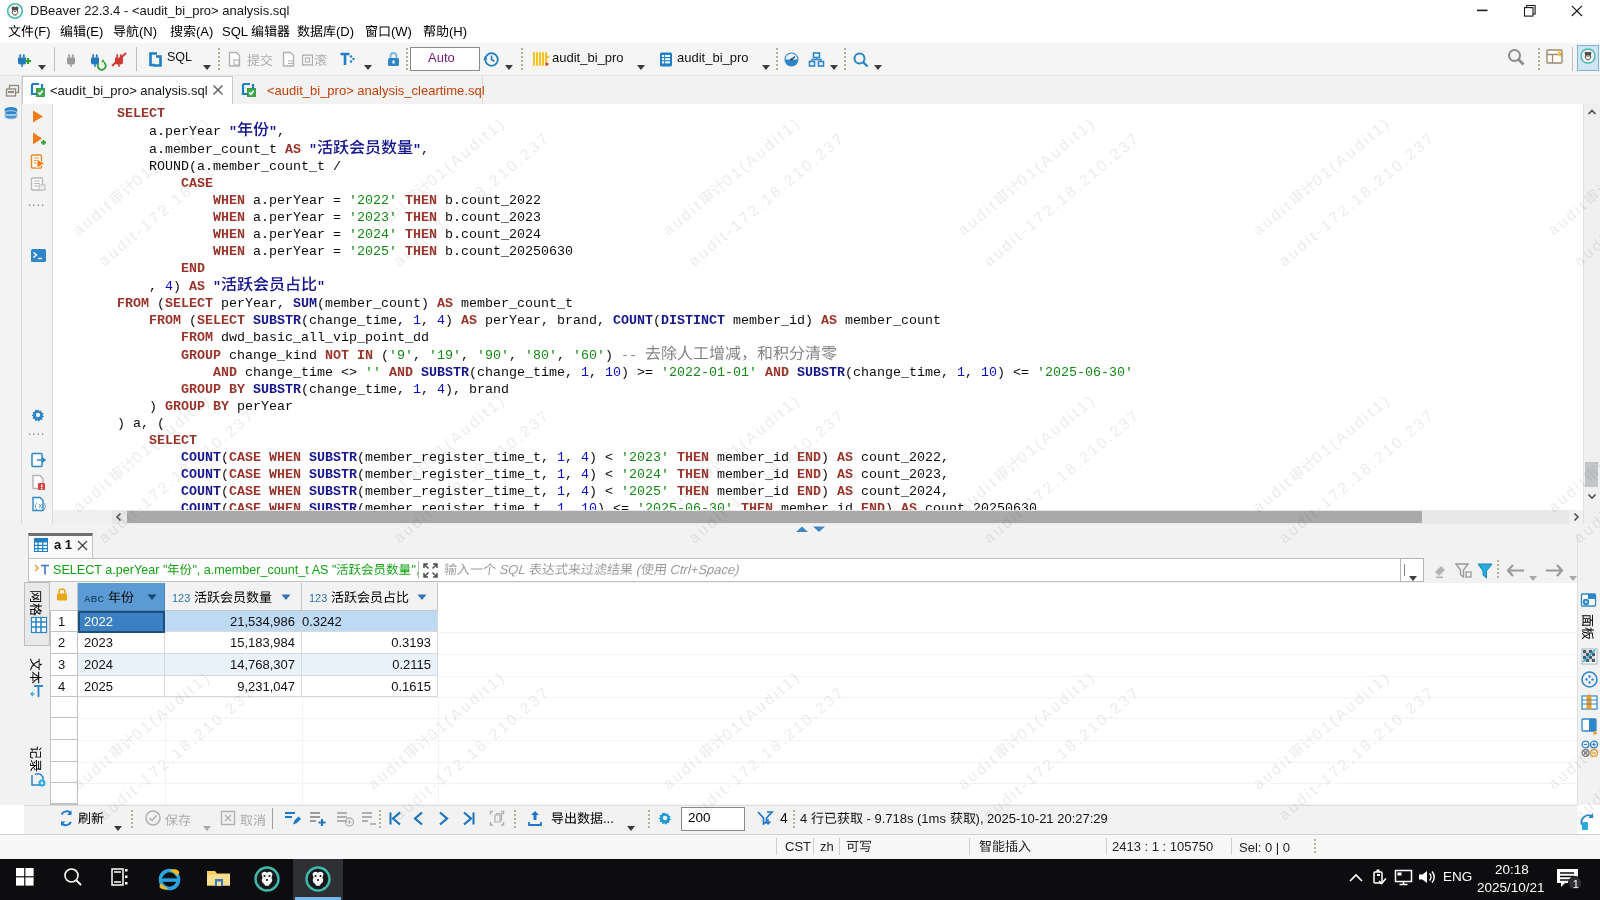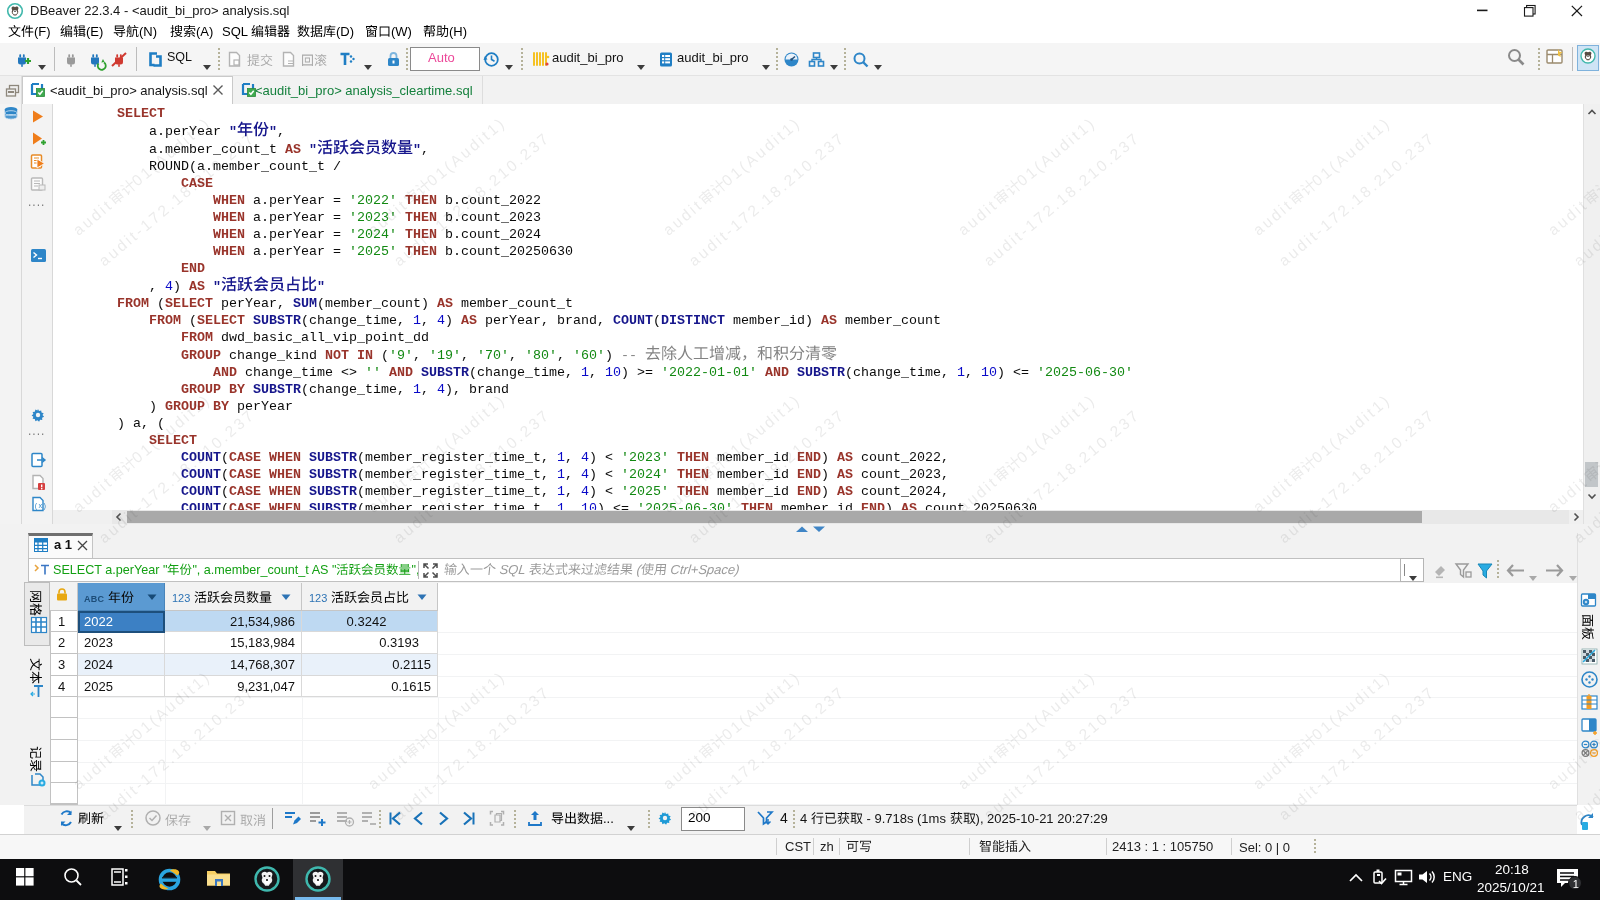--- a/index.html
+++ b/index.html
@@ -246,21 +246,21 @@
     <circle cx="13" cy="10.5" r="1.2" fill="#1f7ec4"></circle>
   </svg>
 <div style="position:absolute;left:364px;top:56px;"><span class="arr"></span></div>
 <svg style="position:absolute;left:385px;top:51px;" width="17" height="17" viewBox="0 0 17 17">
     <rect x="3" y="7" width="11" height="8" rx="1.5" fill="#2e86c8"></rect>
     <path d="M5.5 7 v-2 a3 3 0 0 1 6 0 v2" fill="none" stroke="#7db5de" stroke-width="1.8"></path>
     <rect x="7.5" y="9.5" width="2" height="3" fill="#fff"></rect>
   </svg>
 <div style="left:406px;top:48px;width:3px;height:22px;border-left:2px dotted #b5b29a"></div>
 <div style="left:410px;top:47px;width:70px;height:24px;background:#fff;border:1px solid #8a8a8a"></div>
-<div style="position:absolute;left:428px;top:50px;font-size:13px;color:#ec4899">Auto</div>
+<div style="position:absolute;left:428px;top:50px;font-size:13px;color:#701a75">Auto</div>
 <svg style="position:absolute;left:483px;top:51px;" width="18" height="17" viewBox="0 0 18 17">
     <circle cx="8.5" cy="8.5" r="6.3" fill="none" stroke="#1f7ec4" stroke-width="1.8"></circle>
     <path d="M8.5 4.5 v4 l3 1.8" stroke="#1f7ec4" stroke-width="1.6" fill="none"></path>
     <path d="M2 5 l-1.5 4 4 -0.5" fill="#1f7ec4"></path>
   </svg>
 <div style="position:absolute;left:505px;top:56px;"><span class="arr"></span></div>
 <div style="left:521px;top:48px;width:3px;height:22px;border-left:2px dotted #b5b29a"></div>
 <svg style="position:absolute;left:532px;top:51px;" width="17" height="17" viewBox="0 0 17 17">
     <rect x="1" y="1" width="2" height="14" rx="1" fill="#f5c223"></rect>
     <rect x="4" y="1" width="2" height="14" rx="1" fill="#f5c223"></rect>
@@ -337,21 +337,21 @@
 <div style="position:absolute;left:50px;top:83px;font-size:13px;color:#141414;white-space:nowrap">&lt;audit_bi_pro&gt; analysis.sql</div>
 <svg style="position:absolute;left:212px;top:84px;" width="12" height="12" viewBox="0 0 12 12">
     <path d="M1.5 1.5 L10.5 10.5 M10.5 1.5 L1.5 10.5" stroke="#5a5a5a" stroke-width="1.4"></path>
   </svg>
 <div style="left:233px;top:76px;width:250px;height:28px;border-right:1px solid #ddd"></div>
 <svg style="position:absolute;left:240px;top:81px;" width="16" height="16" viewBox="0 0 16 16">
     <path d="M3 3 h7 M3 3 v10 h4 M13 3 v10 h-6.5" stroke="#1f7ec4" stroke-width="2.2" fill="none"></path>
     <rect x="7.5" y="7.5" width="8" height="8" fill="#3eaa4e" stroke="#2c8a3c" stroke-width="0.8"></rect>
     <path d="M9.3 11.5 l1.6 1.8 2.8 -3.6" stroke="#fff" stroke-width="1.5" fill="none"></path>
   </svg>
-<div style="position:absolute;left:255px;top:83px;font-size:13px;color:#15803d;white-space:nowrap">&lt;audit_bi_pro&gt; analysis_cleartime.sql</div>
+<div style="position:absolute;left:267px;top:83px;font-size:13px;color:#c2410c;white-space:nowrap">&lt;audit_bi_pro&gt; analysis_cleartime.sql</div>
 <div style="left:0px;top:104px;width:22px;height:420px;background:#f3f3f3;border-right:1px solid #d8d8d8"></div>
 <svg style="position:absolute;left:3px;top:106px;" width="17" height="17" viewBox="0 0 17 17">
     <ellipse cx="8" cy="3.4" rx="6.2" ry="2.4" fill="#2e86c8"></ellipse>
     <path d="M1.8 3.4 v3.4 c0 1.3 2.8 2.4 6.2 2.4 s6.2 -1.1 6.2 -2.4 v-3.4" fill="#2e86c8"></path>
     <path d="M1.8 7.4 v3.4 c0 1.3 2.8 2.4 6.2 2.4 s6.2 -1.1 6.2 -2.4 v-3.4" fill="#2e86c8" opacity="0.85"></path>
     <ellipse cx="8" cy="7" rx="6.2" ry="2.3" fill="none" stroke="#d6e6f4" stroke-width="0.8"></ellipse>
     <ellipse cx="8" cy="10.8" rx="6.2" ry="2.3" fill="none" stroke="#d6e6f4" stroke-width="0.8"></ellipse>
   </svg>
 <div style="left:22px;top:104px;width:31px;height:420px;background:#f3f3f3;border-right:1px solid #d8d8d8"></div>
 <svg style="position:absolute;left:30px;top:109px;" width="15" height="15" viewBox="0 0 15 15">
@@ -427,21 +427,21 @@
             <use href="#b8dc3" x="1"></use>
             <use href="#b4f1a" x="2"></use>
             <use href="#b5458" x="3"></use>
             <use href="#b5360" x="4"></use>
             <use href="#b6bd4" x="5"></use>
           </g>
         </svg>"</span>
 <span class="k">FROM</span> (<span class="k">SELECT</span> perYear, <span class="f">SUM</span>(member_count) <span class="k">AS</span> member_count_t
     <span class="k">FROM</span> (<span class="k">SELECT</span> <span class="f">SUBSTR</span>(change_time, <span class="n">1</span>, <span class="n">4</span>) <span class="k">AS</span> perYear, brand, <span class="f">COUNT</span>(<span class="f">DISTINCT</span> member_id) <span class="k">AS</span> member_count
         <span class="k">FROM</span> dwd_basic_all_vip_point_dd
-        <span class="k">GROUP</span> change_kind <span class="k">NOT</span> <span class="k">IN</span> (<span class="s">'9'</span>, <span class="s">'19'</span>, <span class="s">'70'</span>, <span class="s">'80'</span>, <span class="s">'60'</span>) <span class="c">-- <svg class="cj" width="192" height="13">
+        <span class="k">GROUP</span> change_kind <span class="k">NOT</span> <span class="k">IN</span> (<span class="s">'9'</span>, <span class="s">'19'</span>, <span class="s">'90'</span>, <span class="s">'80'</span>, <span class="s">'60'</span>) <span class="c">-- <svg class="cj" width="192" height="13">
           <g transform="translate(0 13) scale(16)">
             <use href="#g53bb"></use>
             <use href="#g9664" x="1"></use>
             <use href="#g4eba" x="2"></use>
             <use href="#g5de5" x="3"></use>
             <use href="#g589e" x="4"></use>
             <use href="#g51cf" x="5"></use>
             <use href="#gff0c" x="6"></use>
             <use href="#g548c" x="7"></use>
             <use href="#g79ef" x="8"></use>
@@ -636,24 +636,24 @@
     <div style="position:absolute;left:7px;top:3px;font-size:13px;color:#111">4</div>
   </div>
 <div style="left:50px;top:697px;width:28px;height:21px;background:#fff;border-right:1px solid #c2c2c2;border-bottom:1px solid #c2c2c2;border-left:1px solid #c2c2c2"></div>
 <div style="left:50px;top:718px;width:28px;height:22px;background:#fff;border-right:1px solid #c2c2c2;border-bottom:1px solid #c2c2c2;border-left:1px solid #c2c2c2"></div>
 <div style="left:50px;top:740px;width:28px;height:22px;background:#fff;border-right:1px solid #c2c2c2;border-bottom:1px solid #c2c2c2;border-left:1px solid #c2c2c2"></div>
 <div style="left:50px;top:762px;width:28px;height:21px;background:#fff;border-right:1px solid #c2c2c2;border-bottom:1px solid #c2c2c2;border-left:1px solid #c2c2c2"></div>
 <div style="left:50px;top:783px;width:28px;height:21px;background:#fff;border-right:1px solid #c2c2c2;border-bottom:1px solid #c2c2c2;border-left:1px solid #c2c2c2"></div>
 <div style="left:50px;top:804px;width:28px;height:1px;background:#fff;border-right:1px solid #c2c2c2;border-bottom:1px solid #c2c2c2;border-left:1px solid #c2c2c2"></div>
 <div style="left:78px;top:611px;width:87px;height:21px;background:#bed9f2;border-right:1px solid #d9d9d9;border-bottom:1px solid #d9d9d9;font-size:13px;color:#111;padding-left:6px;padding-top:3px;">2022</div>
 <div style="left:165px;top:611px;width:137px;height:21px;background:#bed9f2;border-right:1px solid #d9d9d9;border-bottom:1px solid #d9d9d9;font-size:13px;color:#111;text-align:right;padding-right:6px;padding-top:3px;">21,534,986</div>
-<div style="left:302px;top:611px;width:136px;height:21px;background:#bed9f2;border-right:1px solid #d9d9d9;border-bottom:1px solid #d9d9d9;font-size:13px;color:#111;text-align:center;padding-right:6px;padding-top:3px;">0.3242</div>
+<div style="left:302px;top:611px;width:136px;height:21px;background:#bed9f2;border-right:1px solid #d9d9d9;border-bottom:1px solid #d9d9d9;font-size:13px;color:#111;text-align:left;padding-right:6px;padding-top:3px;">0.3242</div>
 <div style="left:78px;top:632px;width:87px;height:22px;background:#ffffff;border-right:1px solid #d9d9d9;border-bottom:1px solid #d9d9d9;font-size:13px;color:#111;padding-left:6px;padding-top:3px;">2023</div>
 <div style="left:165px;top:632px;width:137px;height:22px;background:#ffffff;border-right:1px solid #d9d9d9;border-bottom:1px solid #d9d9d9;font-size:13px;color:#111;text-align:right;padding-right:6px;padding-top:3px;">15,183,984</div>
-<div style="left:302px;top:632px;width:136px;height:22px;background:#ffffff;border-right:1px solid #d9d9d9;border-bottom:1px solid #d9d9d9;font-size:13px;color:#111;text-align:right;padding-right:18px;padding-top:3px;">0.3193</div>
+<div style="left:302px;top:632px;width:136px;height:22px;background:#ffffff;border-right:1px solid #d9d9d9;border-bottom:1px solid #d9d9d9;font-size:13px;color:#111;text-align:right;padding-right:6px;padding-top:3px;">0.3193</div>
 <div style="left:78px;top:654px;width:87px;height:22px;background:#e9f1fa;border-right:1px solid #d9d9d9;border-bottom:1px solid #d9d9d9;font-size:13px;color:#111;padding-left:6px;padding-top:3px;">2024</div>
 <div style="left:165px;top:654px;width:137px;height:22px;background:#e9f1fa;border-right:1px solid #d9d9d9;border-bottom:1px solid #d9d9d9;font-size:13px;color:#111;text-align:right;padding-right:6px;padding-top:3px;">14,768,307</div>
 <div style="left:302px;top:654px;width:136px;height:22px;background:#e9f1fa;border-right:1px solid #d9d9d9;border-bottom:1px solid #d9d9d9;font-size:13px;color:#111;text-align:right;padding-right:6px;padding-top:3px;">0.2115</div>
 <div style="left:78px;top:676px;width:87px;height:21px;background:#ffffff;border-right:1px solid #d9d9d9;border-bottom:1px solid #d9d9d9;font-size:13px;color:#111;padding-left:6px;padding-top:3px;">2025</div>
 <div style="left:165px;top:676px;width:137px;height:21px;background:#ffffff;border-right:1px solid #d9d9d9;border-bottom:1px solid #d9d9d9;font-size:13px;color:#111;text-align:right;padding-right:6px;padding-top:3px;">9,231,047</div>
 <div style="left:302px;top:676px;width:136px;height:21px;background:#ffffff;border-right:1px solid #d9d9d9;border-bottom:1px solid #d9d9d9;font-size:13px;color:#111;text-align:right;padding-right:6px;padding-top:3px;">0.1615</div>
 <div style="left:78px;top:611px;width:87px;height:22px;background:#3c80c4;border:2px solid #1d4f7c;color:#fff;font-size:13px;padding:1px 0 0 4px">2022</div>
 <div style="left:24px;top:582px;width:26px;height:64px;background:#e9e9e9;border:1px solid #bdbdbd"></div>
 <div style="position:absolute;left:31px;top:578px;font-size:13px"><svg class="cj" width="26" height="11" style="transform:rotate(90deg);transform-origin:left bottom">
       <g transform="translate(0 11) scale(13)">

